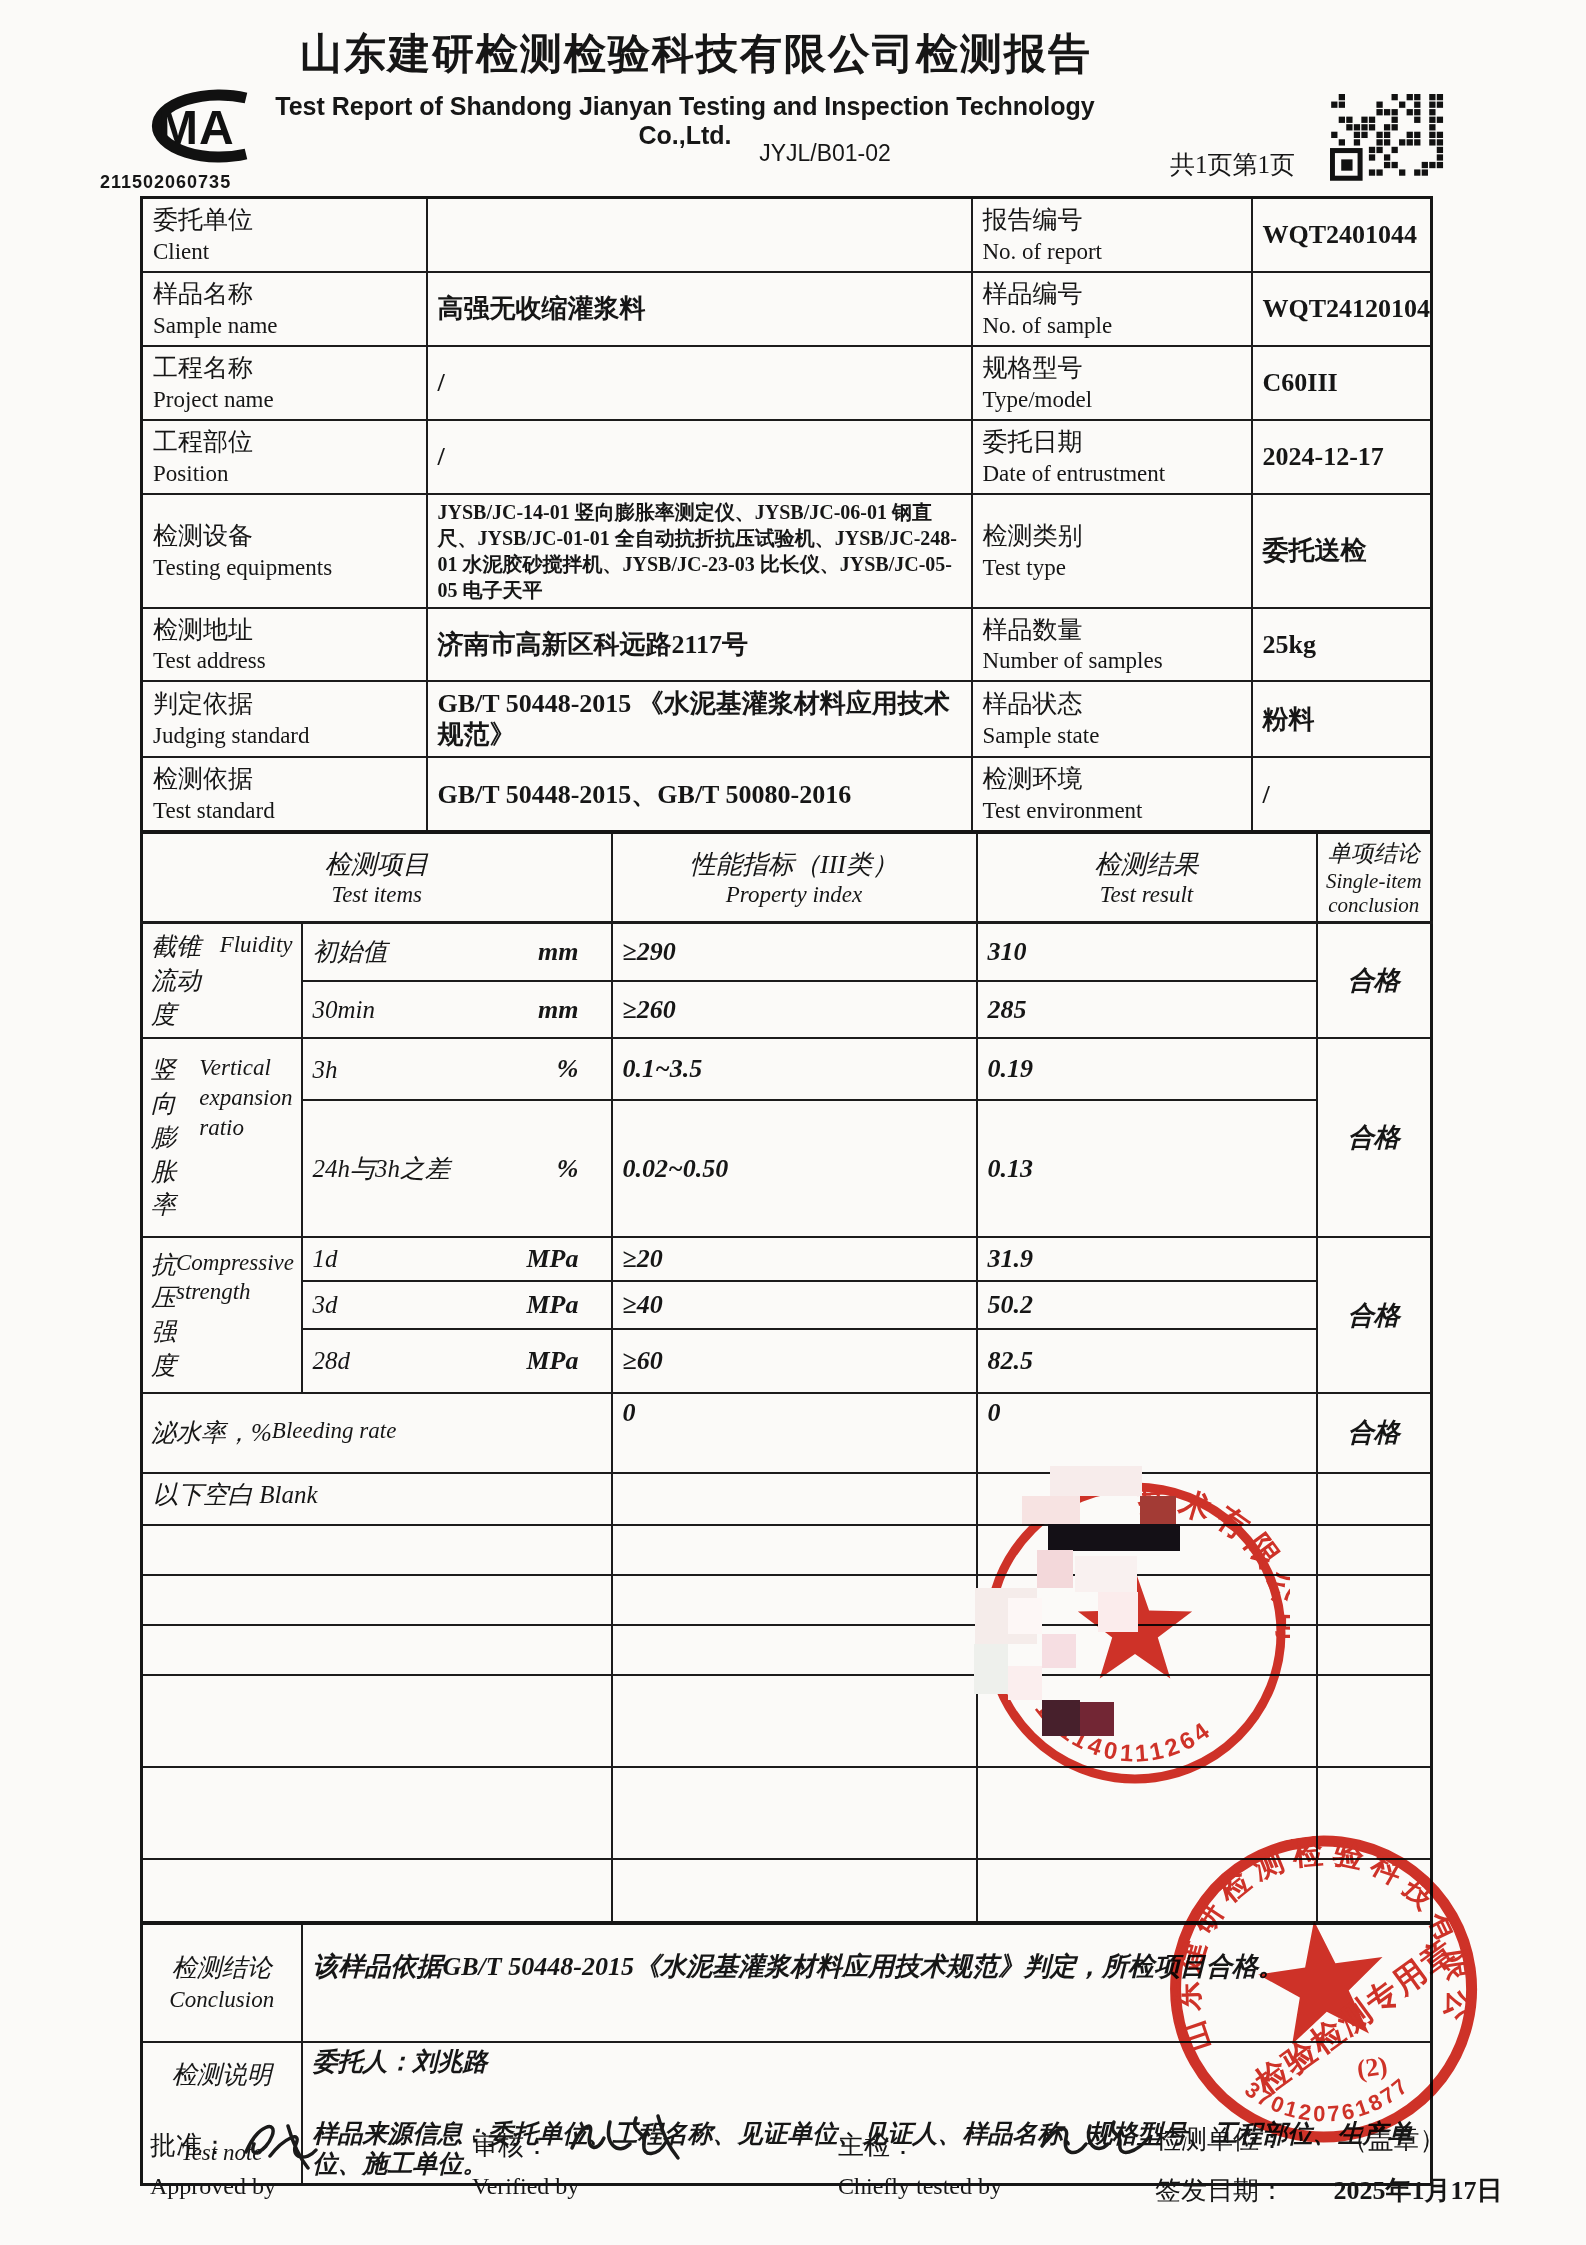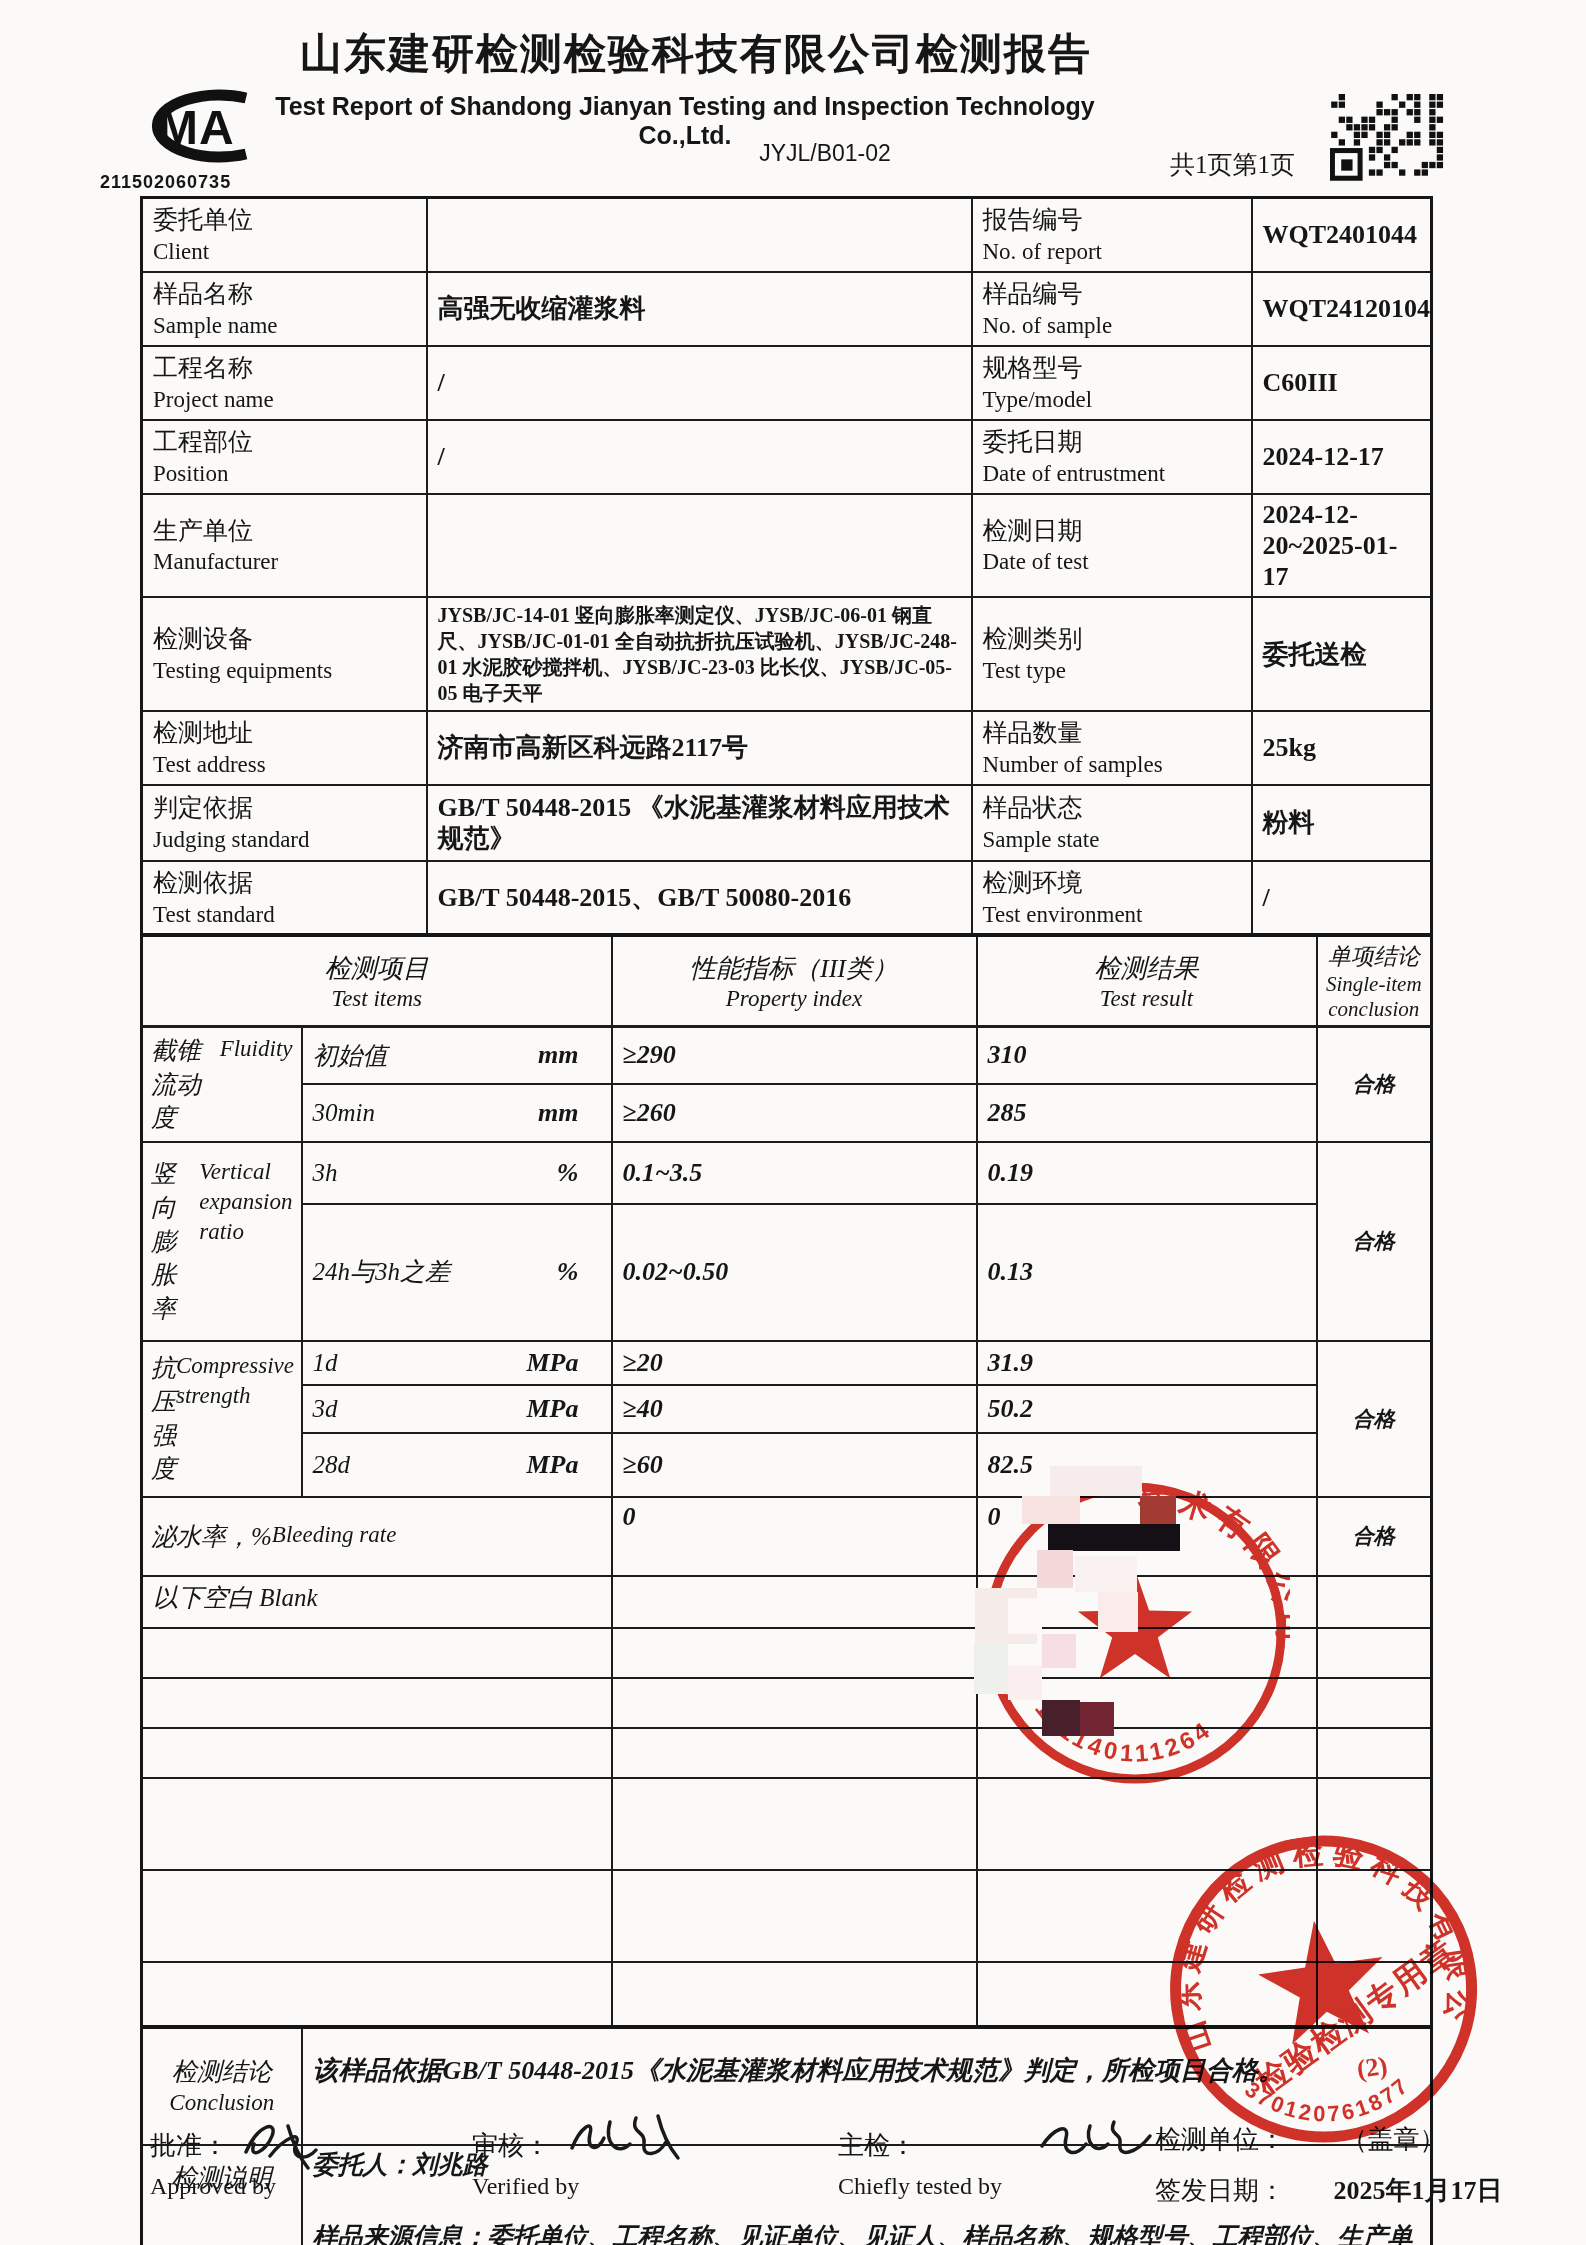--- a/index.html
+++ b/index.html
@@ -28,21 +28,21 @@
   .val{font-size:26px;font-weight:bold;line-height:1.2;}
   .val-sm{font-size:20px;font-weight:bold;line-height:1.3;}
   .hdr{text-align:center;}
   .hdr .h1{font-size:26px;}
   .hdr .h2{font-size:23px;}
   .hdr-sm .h1{font-size:23px;}
   .hdr-sm .h2{font-size:21px;line-height:1.15;}
   .grp{height:100%;display:flex;flex-direction:row;}
   .sub{display:flex;justify-content:space-between;align-items:center;padding-right:22px;}
   .num{font-size:26px;font-weight:bold;}
-  .okc{text-align:center;font-size:21px;font-weight:bold;}
+  .okc{text-align:center;font-size:26px;font-weight:bold;}
   
   .clabel{text-align:center;}
   .note-cell{height:132px;display:flex;flex-direction:column;justify-content:space-between;}
   
   .foot{position:absolute;z-index:2;}
   .fzh{font-size:26px;}
   .fen{font-size:24px;margin-top:10px;}
   .sig{position:absolute;z-index:3;}
   .sig path{fill:none;stroke:#1a1a1a;stroke-width:3.5;stroke-linecap:round;}
   
@@ -191,32 +191,20 @@
               <div class="lblz">工程部位</div>
               <div class="lble">Position</div>
             </td>
         <td class="val">/</td>
         <td>
               <div class="lblz">委托日期</div>
               <div class="lble">Date of entrustment</div>
             </td>
         <td class="val">2024-12-17</td>
       </tr>
-      <tr style="height:74px">
-        <td>
-              <div class="lblz">生产单位</div>
-              <div class="lble">Manufacturer</div>
-            </td>
-        <td class="val"></td>
-        <td>
-              <div class="lblz">检测日期</div>
-              <div class="lble">Date of test</div>
-            </td>
-        <td class="val">2024-12-20~2025-01-17</td>
-      </tr>
       <tr style="height:92px">
         <td>
               <div class="lblz">检测设备</div>
               <div class="lble">Testing equipments</div>
             </td>
         <td class="val-sm">JYSB/JC-14-01 竖向膨胀率测定仪、JYSB/JC-06-01 钢直尺、JYSB/JC-01-01 全自动抗折抗压试验机、JYSB/JC-248-01 水泥胶砂搅拌机、JYSB/JC-23-03 比长仪、JYSB/JC-05-05 电子天平</td>
         <td>
               <div class="lblz">检测类别</div>
               <div class="lble">Test type</div>
             </td>

